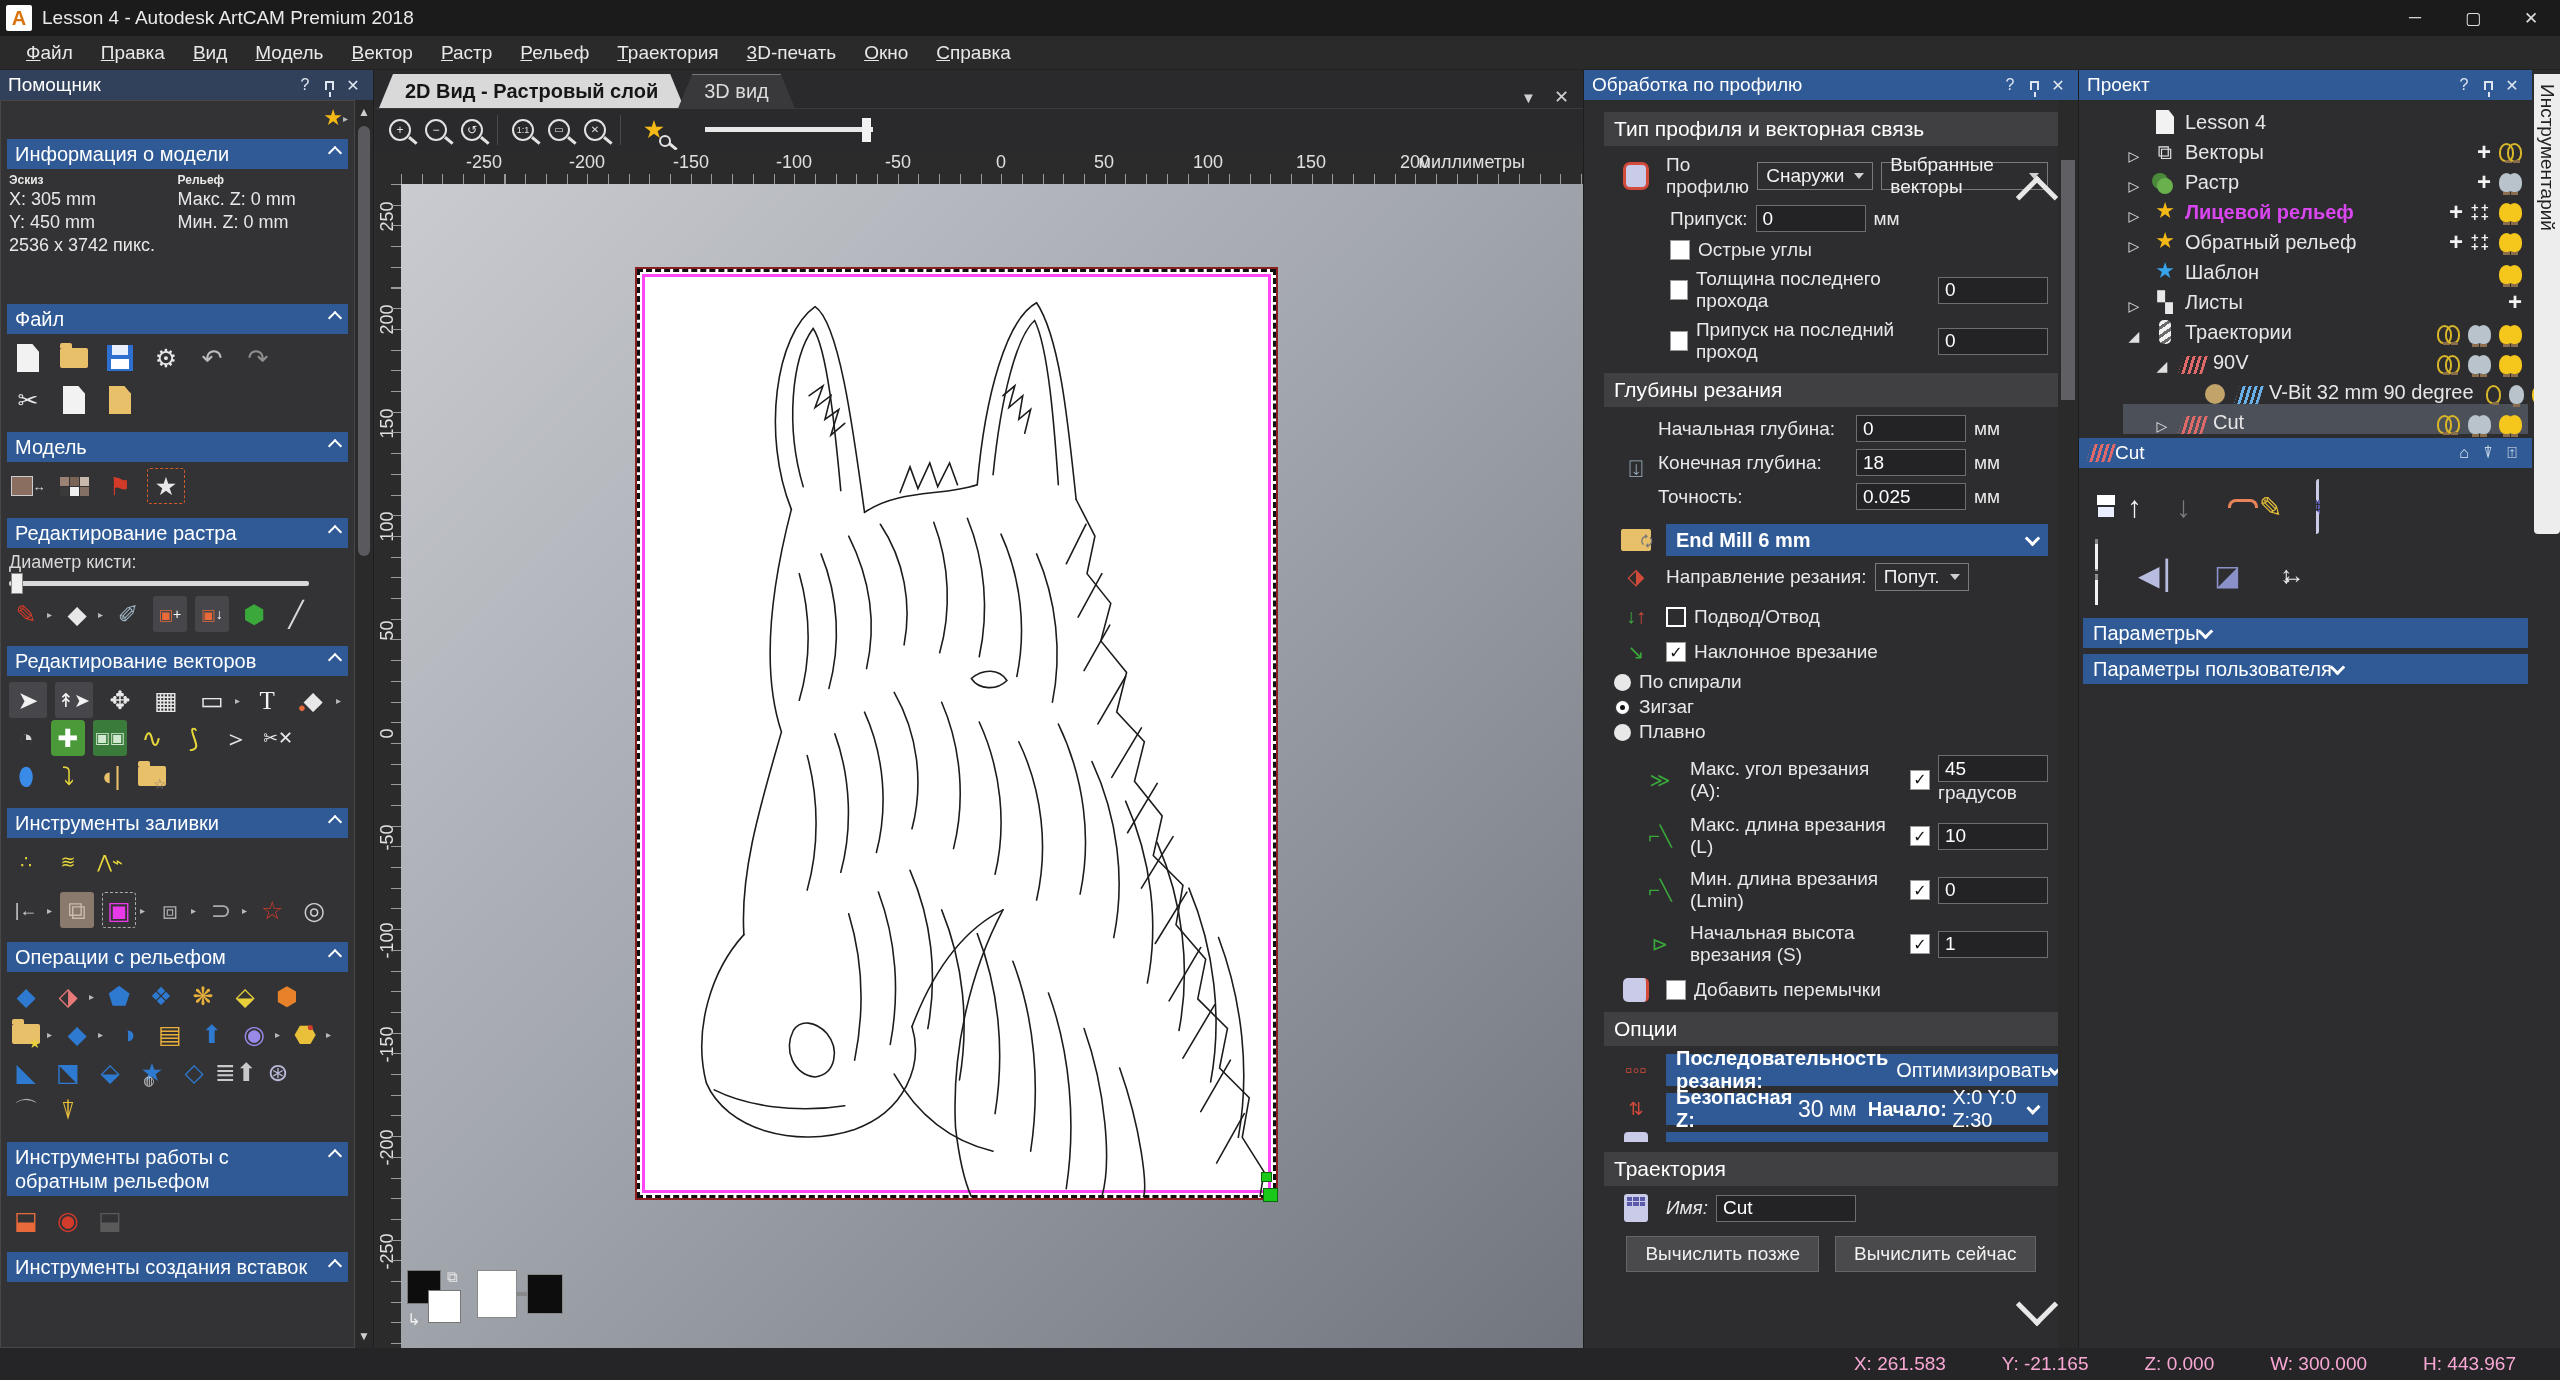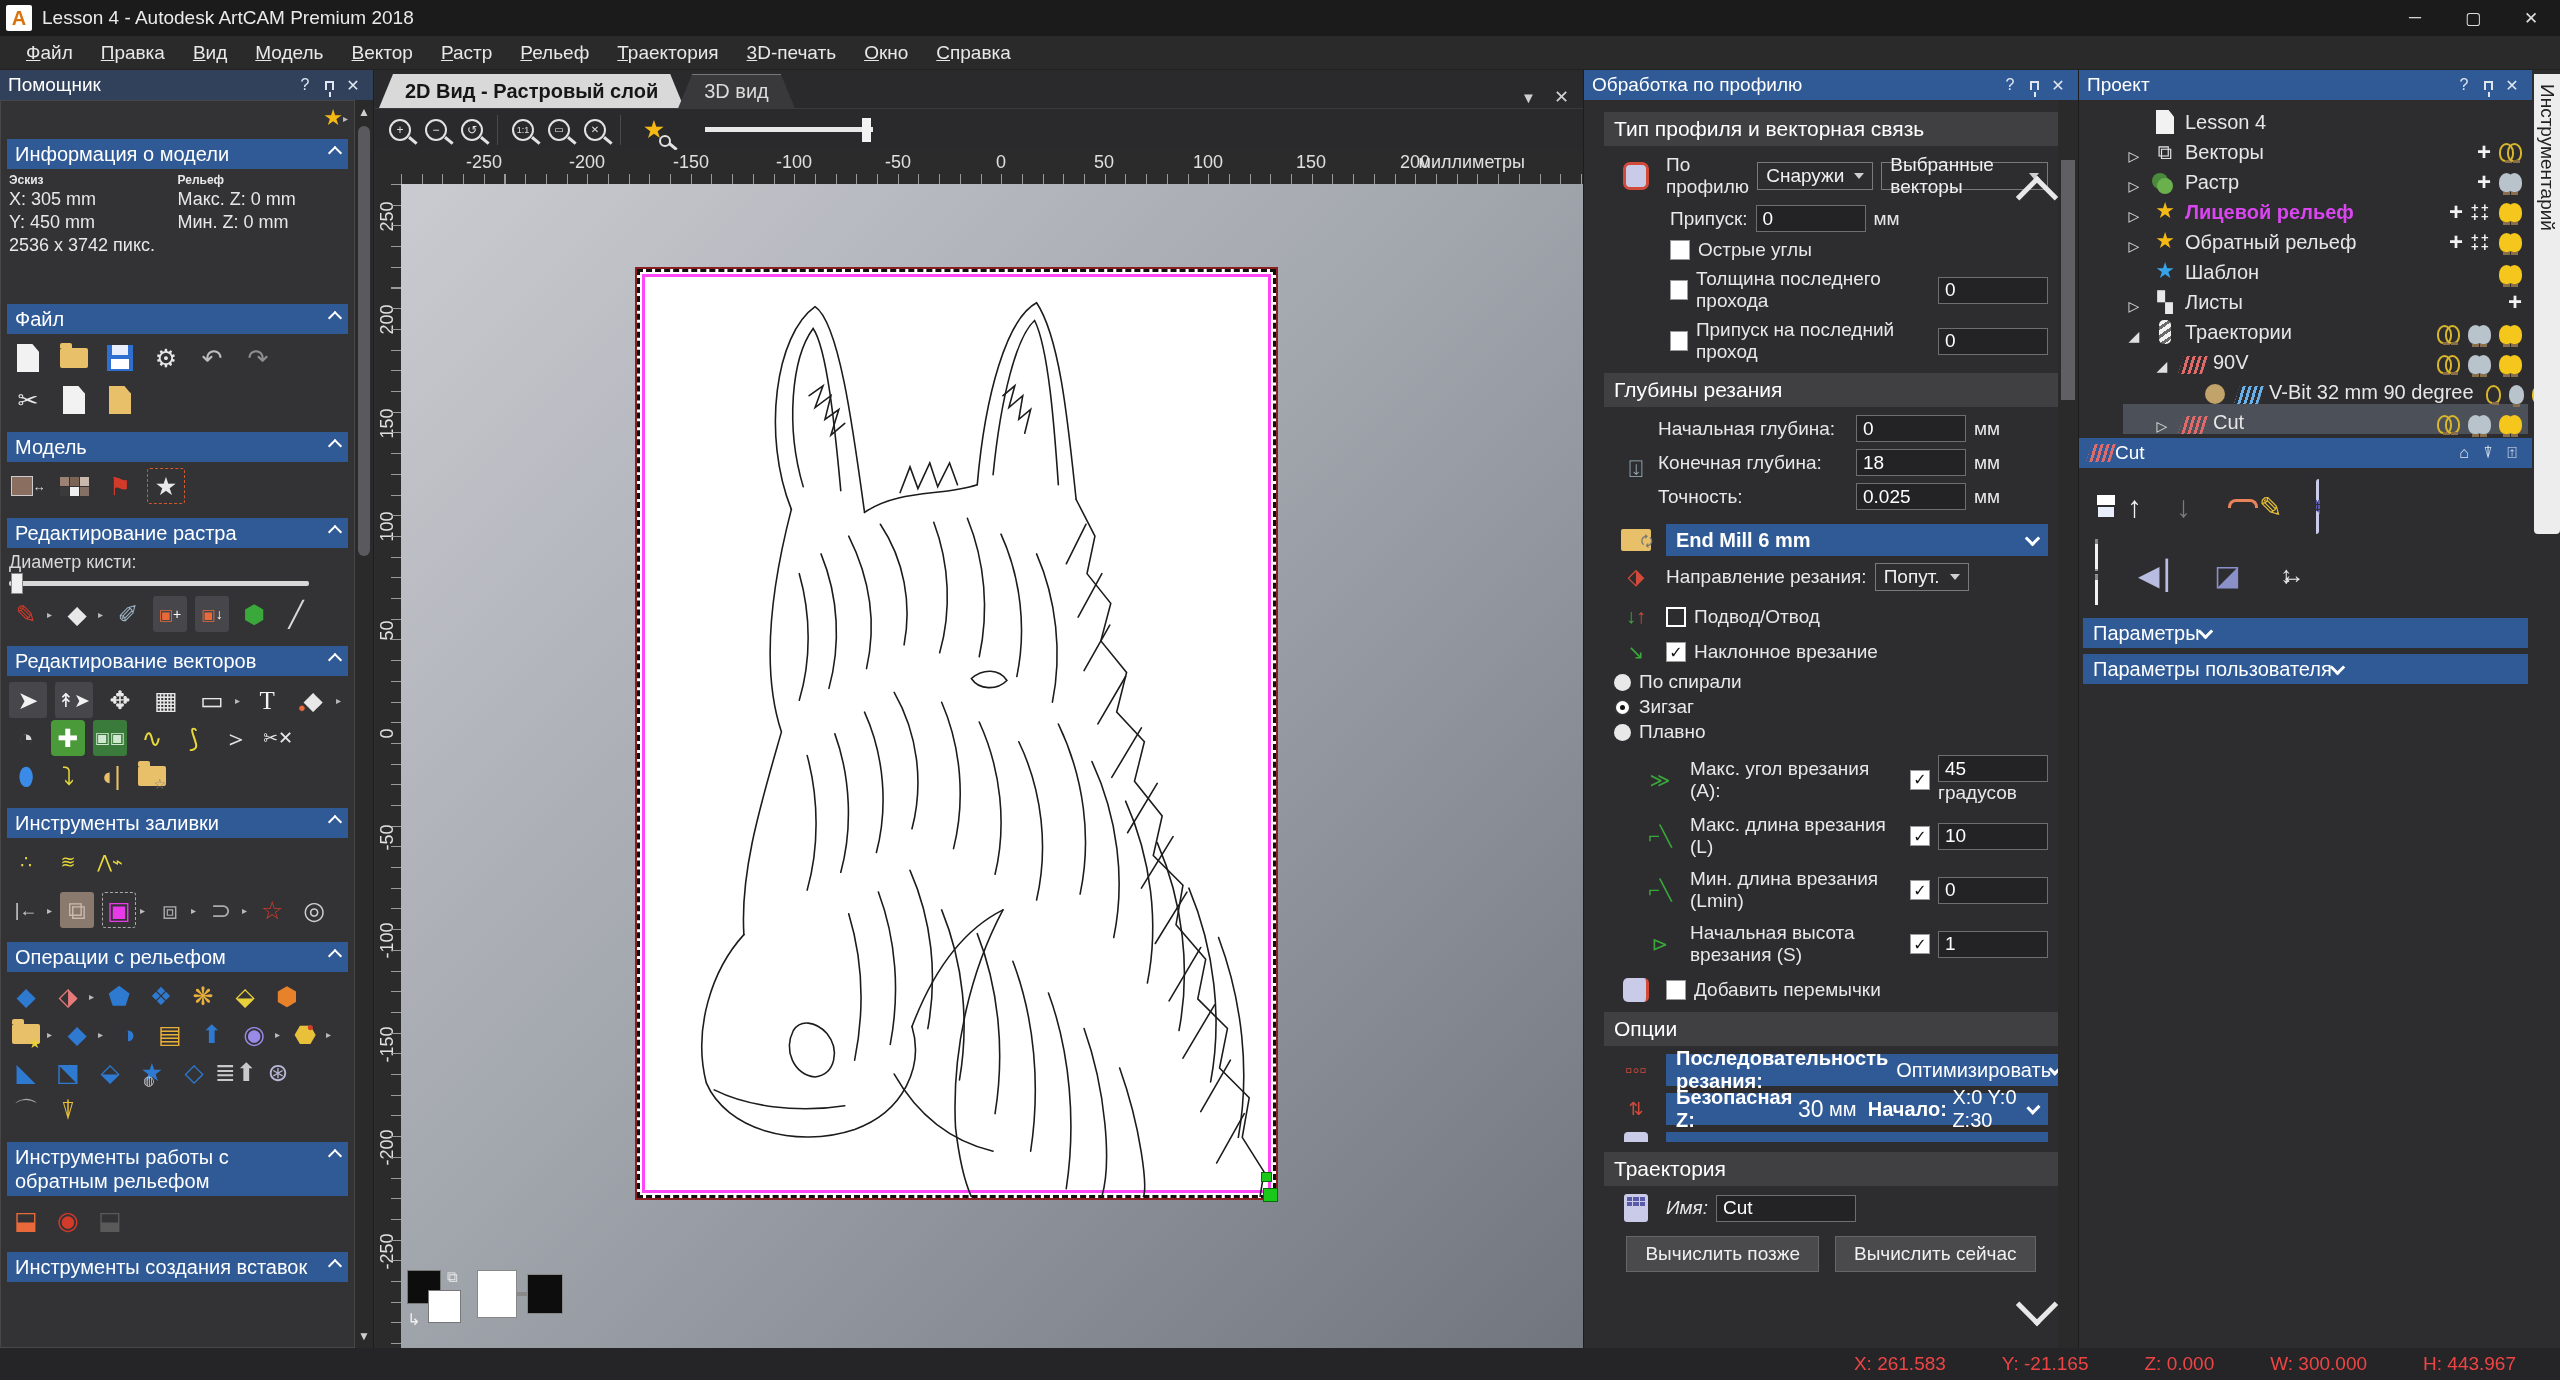--- a/index.html
+++ b/index.html
@@ -158,21 +158,21 @@
   .calculator .keys { display:grid; grid-template-columns:repeat(3,1fr); gap:1px; }
   .calculator .keys i { height:4px; background:#5a5aa8; }
   .notepad { width:28px; height:34px; background:#f2f2f2; border-top:5px solid #888; padding:4px 3px; }
   .notepad i { display:block; height:2px; background:#999; margin:3px 0; }
   .bar-collapse { background:#2f5a96; height:30px; display:flex; align-items:center; padding:0 10px; margin:6px 4px; font-size:20px; color:#fff; }
   #toolbox-tab { position:absolute; left:2534px; top:74px; width:26px; height:460px; background:#ededed; color:#222;
     writing-mode:vertical-rl; font-size:19px; display:flex; align-items:center; padding-top:10px; border-radius:0 0 4px 4px; }
 
   
   #statusbar { position:absolute; left:0; top:1348px; width:2560px; height:32px; background:#252528;
-    display:flex; align-items:center; justify-content:flex-end; gap:56px; padding-right:44px; font-size:19px; color:#ef4444; }
+    display:flex; align-items:center; justify-content:flex-end; gap:56px; padding-right:44px; font-size:19px; color:#f9a8d4; }
 
   svg.zebra path { fill:none; stroke:#1c1c1c; stroke-width:1.6; stroke-linecap:round; }
 </style>
 </head>
 <body>
 
 <div id="titlebar">
   <div id="app-logo">A</div>
   <div id="title-text">Lesson 4 - Autodesk ArtCAM Premium 2018</div>
   <div id="win-btns">

